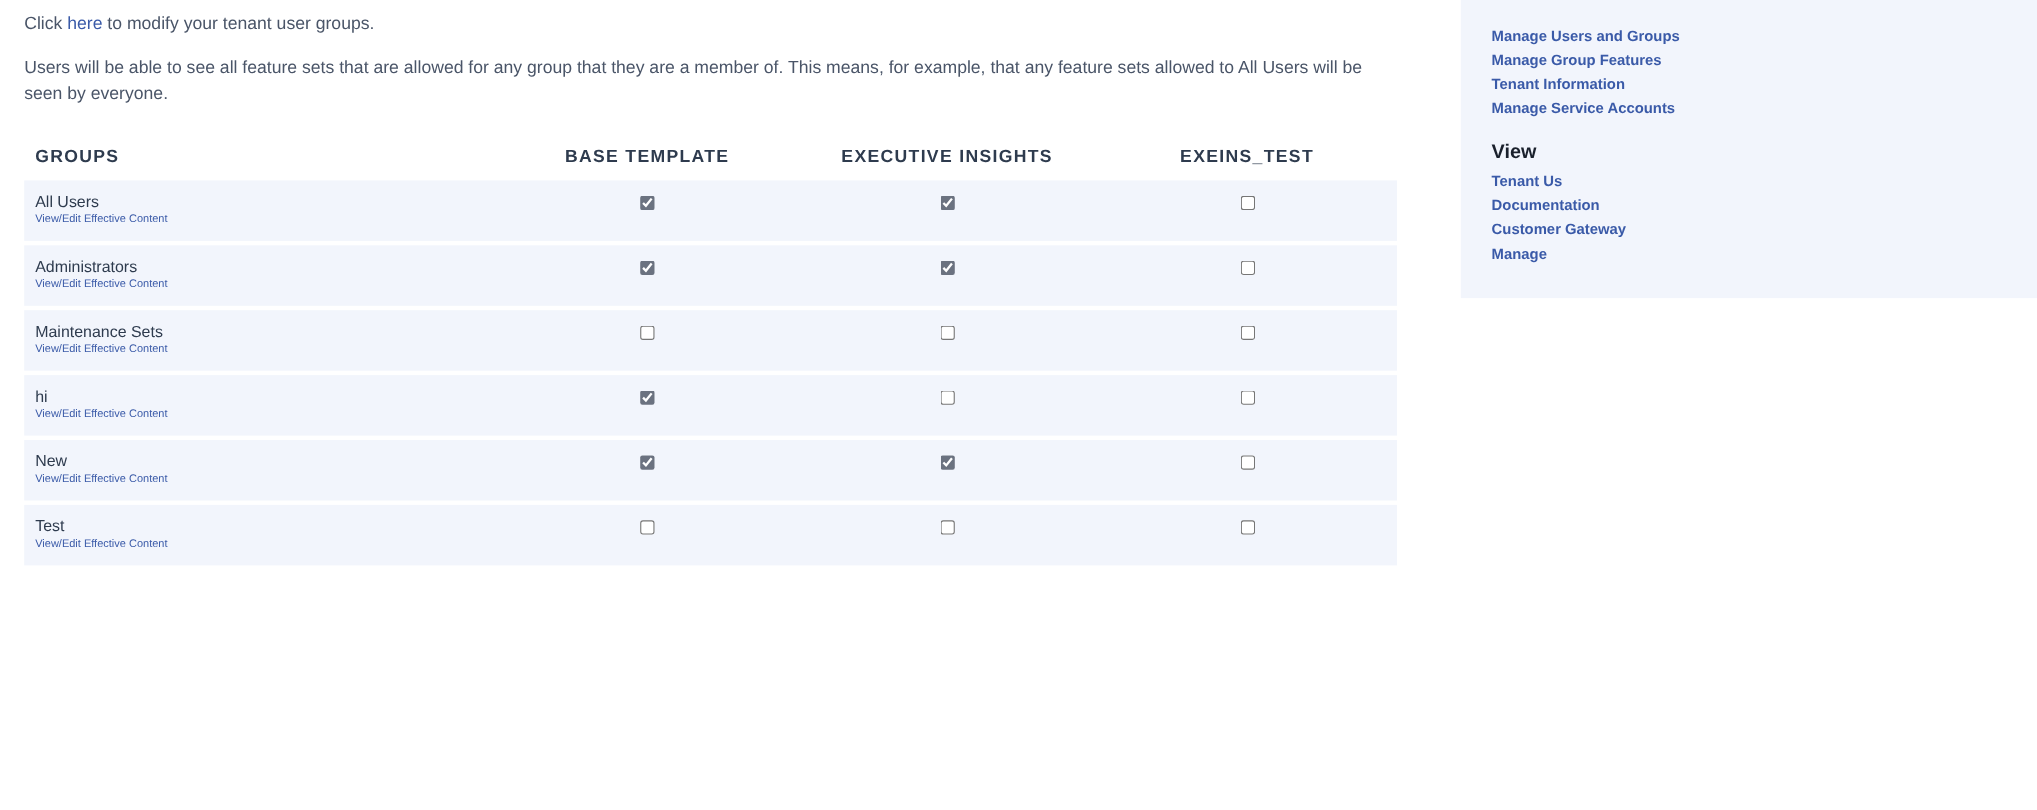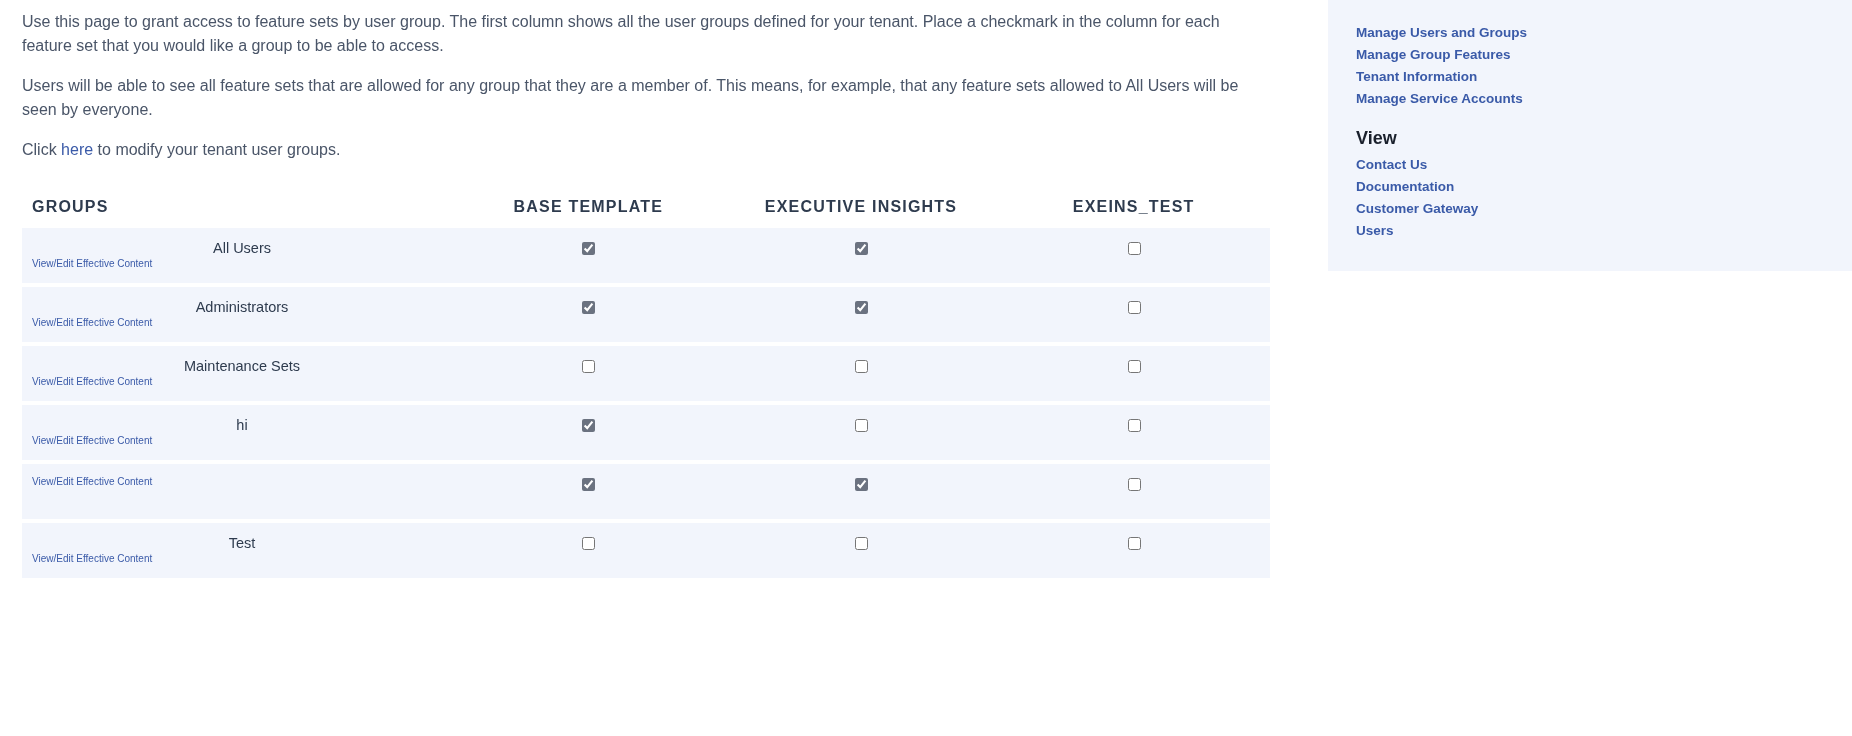--- a/index.html
+++ b/index.html
@@ -80,21 +80,20 @@
     align-items: flex-start;
     background: var(--row-bg);
     padding: 12px 0 10px 0;
     margin-bottom: 4px;
     min-height: 55px;
   }
   .grid-row .group-name {
     font-size: 14.5px;
     color: #2e3b4e;
     margin-bottom: 2px;
-    text-align: center;
   }
   .grid-row .view-edit {
     font-size: 10px;
     color: var(--link-blue);
     cursor: pointer;
   }
   .col-fs input[type=checkbox] {
     width: 13px;
     height: 13px;
     accent-color: #6b7280;
@@ -119,25 +118,24 @@
   }
   .sidebar .section-gap { margin-top: 22px; }
 </style>
 </head>
 <body>
 
 <div class="layout">
   <div class="main">
 
 
-    <p class="desc">Use this page to grant access to feature sets by user group. The first column shows all the user groups defined for your tenant. Place a checkmark in the column for each feature set that you would like a group to be able to access.</p>
-    <p class="desc">Users will be able to see all feature sets that are allowed for any group that they are a member of. This means, for example, that any feature sets allowed to All Users will be seen by everyone.</p>
     <p class="desc">
       <span>Click </span><a class="link">here</a><span> to modify your tenant user groups.</span>
     </p>
+    <p class="desc">Users will be able to see all feature sets that are allowed for any group that they are a member of. This means, for example, that any feature sets allowed to All Users will be seen by everyone.</p>
 
     <div class="grid">
 
       <div class="grid-header">
         <div class="col col-group">GROUPS</div>
         <div class="col col-fs">BASE TEMPLATE</div>
         <div class="col col-fs">EXECUTIVE INSIGHTS</div>
         <div class="col col-fs">EXEINS_TEST</div>
       </div>
 
@@ -173,20 +171,21 @@
             <div class="col col-group">
               <div class="group-name">hi</div>
               <div class="view-edit">View/Edit Effective Content</div>
             </div>
             <div class="col col-fs"><input type="checkbox" checked="" style=""></div>
             <div class="col col-fs"><input type="checkbox" style=""></div>
             <div class="col col-fs"><input type="checkbox" style=""></div>
           </div>
           <div class="grid-row">
             <div class="col col-group">
+              <div class="group-name">New</div>
               <div class="view-edit">View/Edit Effective Content</div>
             </div>
             <div class="col col-fs"><input type="checkbox" checked="" style=""></div>
             <div class="col col-fs"><input type="checkbox" checked="" style=""></div>
             <div class="col col-fs"><input type="checkbox" style=""></div>
           </div>
           <div class="grid-row">
             <div class="col col-group">
               <div class="group-name">Test</div>
               <div class="view-edit">View/Edit Effective Content</div>
@@ -203,19 +202,19 @@
   <div class="sidebar">
     <div id="admin-links">
         <a class="side-link">Manage Users and Groups</a>
         <a class="side-link">Manage Group Features</a>
         <a class="side-link">Tenant Information</a>
         <a class="side-link">Manage Service Accounts</a>
       </div>
 
     <h2 class="section-gap">View</h2>
     <div id="help-links">
-        <a class="side-link">Contact Us</a>
+        <a class="side-link">Tenant Us</a>
         <a class="side-link">Documentation</a>
         <a class="side-link">Customer Gateway</a>
-        <a class="side-link">Users</a>
+        <a class="side-link">Manage</a>
       </div>
   </div>
 </div>
 
 </body></html>

